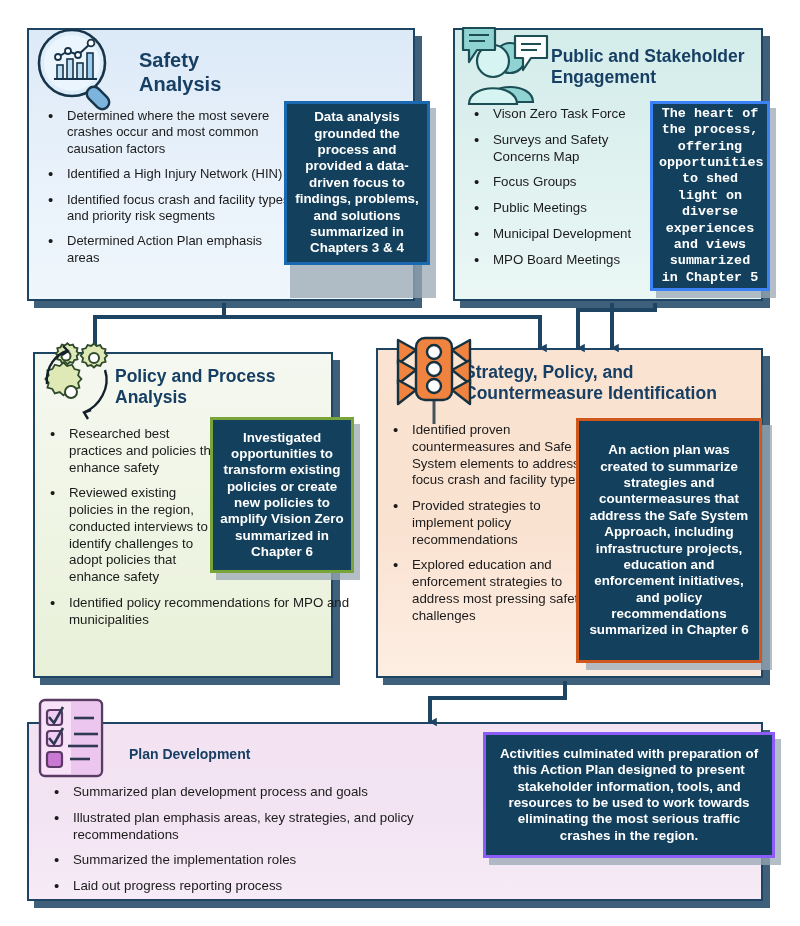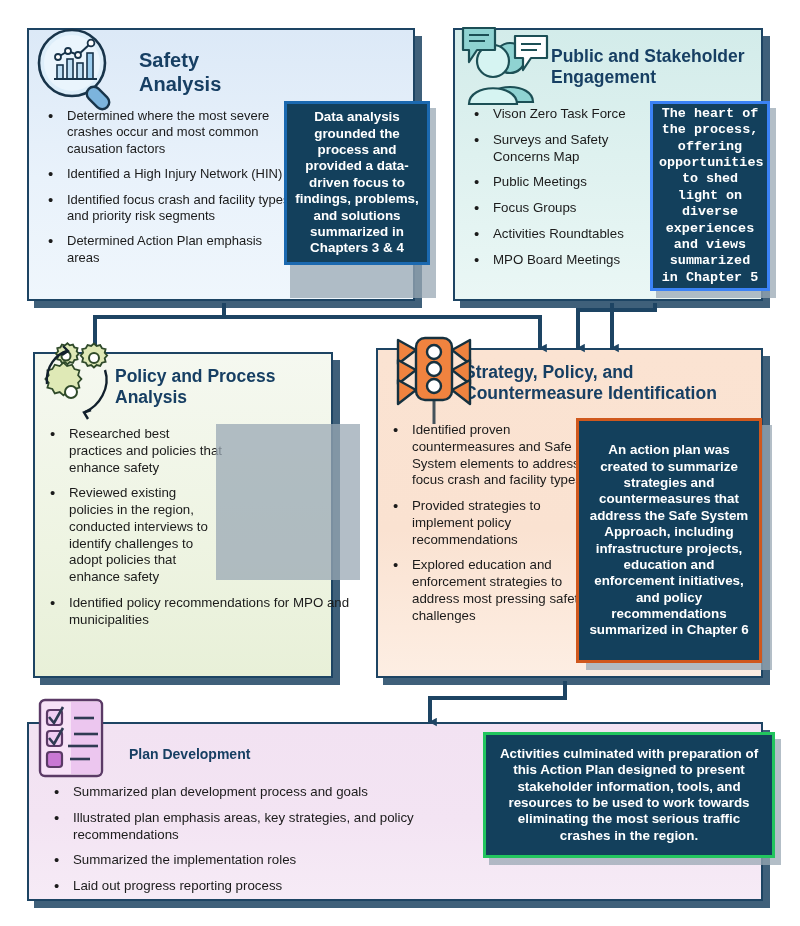--- a/index.html
+++ b/index.html
@@ -71,21 +71,21 @@
     display:flex;align-items:center;justify-content:center;
   }
   .callout .txt{display:block;width:100%;}
   .callout b{font-weight:bold;}
   .callout-shadow{position:absolute;background:#9aa8b4;opacity:.75;z-index:4;}
 
   .c-blue{border:3px solid #1b69b0;}
   .c-teal{border:3px solid #3b82f6;font-family:Liberation Mono, monospace;}
   .c-green{border:3px solid #79a43a;}
   .c-orange{border:3px solid #d0581d;}
-  .c-purple{border:3px solid #22c55e;}
+  .c-purple{border:3px solid #8b5cf6;}
 
   .icon{position:absolute;z-index:7;}
 </style>
 </head>
 <body>
 
 <div id="stage">
 
   <svg id="connectors" viewBox="0 0 800 926">
     <defs>
@@ -144,23 +144,23 @@
 
   <div class="panel-shadow" style="left:460px;top:36px;width:310px;height:272px;"></div>
   <div class="panel p-public" style="left:453px;top:28px;width:310px;height:273px;">
     <div class="head" style="left:96px;top:16px;font-size:17.5px;">
       <span>Public and Stakeholder</span><br>
       <span>Engagement</span>
     </div>
     <ul style="left:12px;top:76px;width:185px;font-size:13.3px;">
       <li>Vison Zero Task Force</li>
       <li>Surveys and Safety Concerns Map</li>
+      <li>Focus Groups</li>
       <li>Public Meetings</li>
-      <li>Focus Groups</li>
-      <li>Activities Roundtables</li>
+      <li>Municipal Development</li>
       <li>MPO Board Meetings</li>
     </ul>
   </div>
 
   <svg class="icon" style="left:455px;top:20px;" width="105" height="95" viewBox="0 0 105 95">
 
     <circle cx="55" cy="38" r="15" fill="#8fd3d2" stroke="#1c4f55" stroke-width="2.2"></circle>
     <path d="M32,82 C32,62 78,62 78,82 Z" fill="#8fd3d2" stroke="#1c4f55" stroke-width="2.2"></path>
 
     <circle cx="38" cy="41" r="16" fill="#d6f4f2" stroke="#1c4f55" stroke-width="2.2"></circle>
@@ -202,20 +202,23 @@
       <path d="M30,38 l5.6,-1.5 2.8,-5 5.6,1.5 4.2,-3.8 4.2,3.8 5.6,-1.5 2.8,5 5.6,1.5 -1.5,5.6 3.8,4.2 -3.8,4.2 1.5,5.6 -5.6,1.5 -2.8,5 -5.6,-1.5 -4.2,3.8 -4.2,-3.8 -5.6,1.5 -2.8,-5 -5.6,-1.5 1.5,-5.6 -3.8,-4.2 3.8,-4.2 z" transform="translate(-12,-3) scale(0.88)"></path>
       <circle cx="38" cy="52" r="6" fill="#fff"></circle>
     </g>
     <path d="M14,44 C12,26 24,14 34,11" fill="none" stroke="#12202c" stroke-width="2.4"></path>
     <path d="M30,6 L35,11 L29,15" fill="none" stroke="#12202c" stroke-width="2.4"></path>
     <path d="M72,30 C78,48 66,66 52,72" fill="none" stroke="#12202c" stroke-width="2.4"></path>
     <path d="M58,70 L51,72.5 L55,79" fill="none" stroke="#12202c" stroke-width="2.4"></path>
   </svg>
 
   <div class="callout-shadow" style="left:216px;top:424px;width:144px;height:156px;"></div>
+  <div class="callout c-green" style="left:210px;top:417px;width:144px;height:156px;font-size:13.4px;padding:5px 6px;">
+    <span class="txt"><span>Investigated opportunities to transform existing policies or create new policies to amplify Vision Zero summarized in </span><b>Chapter 6</b></span>
+  </div>
 
   <div class="panel-shadow" style="left:383px;top:356px;width:387px;height:329px;"></div>
   <div class="panel p-strategy" style="left:376px;top:348px;width:387px;height:330px;">
     <div class="head" style="left:86px;top:12px;font-size:17.5px;">
       <span>Strategy, Policy, and</span><br>
       <span>Countermeasure Identification</span>
     </div>
     <ul style="left:8px;top:72px;width:205px;font-size:13.3px;">
       <li>Identified proven countermeasures and Safe System elements to address focus crash and facility types</li>
       <li>Provided strategies to implement policy recommendations</li>

